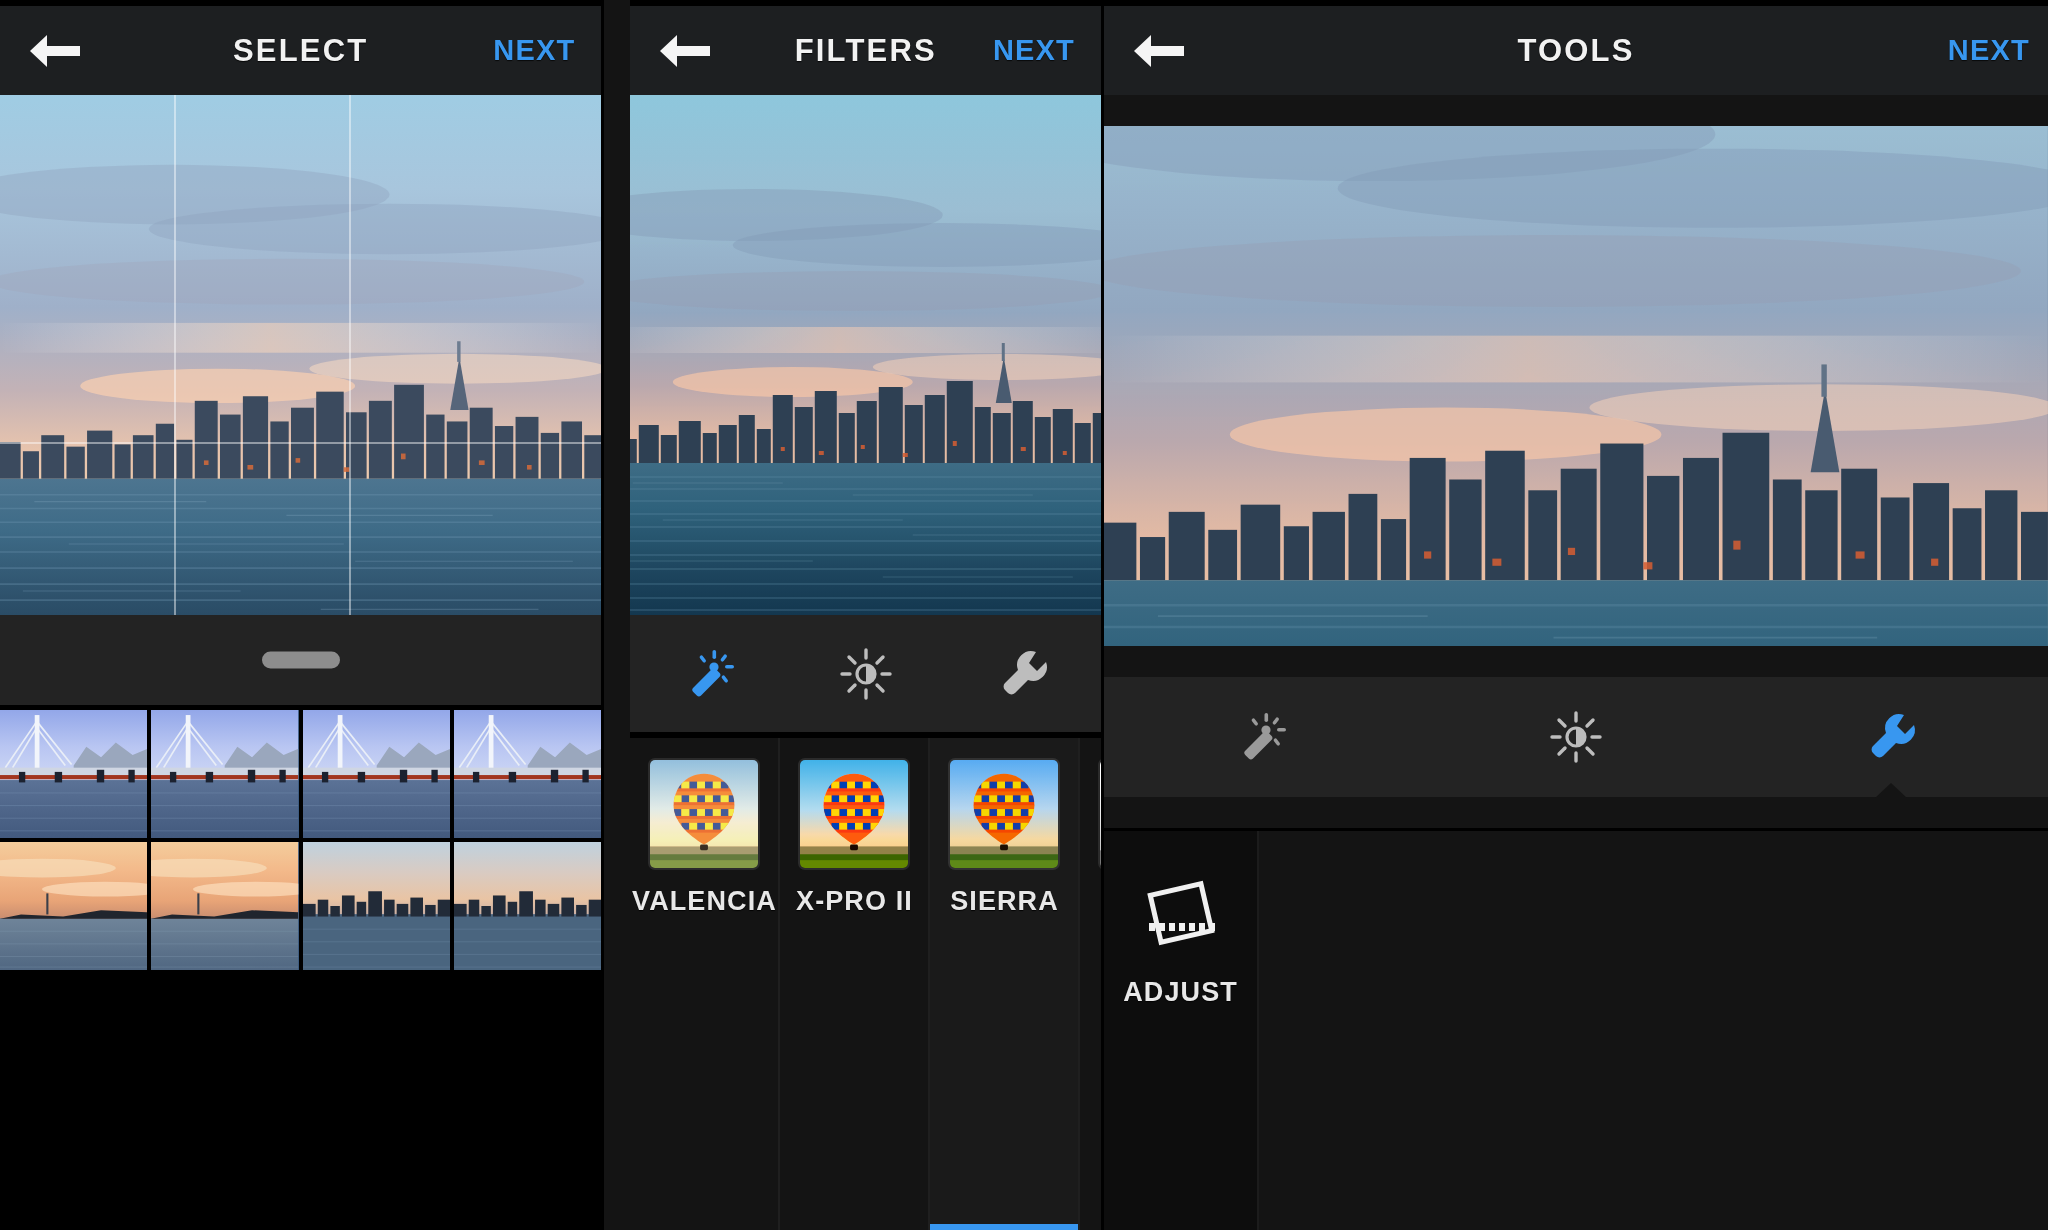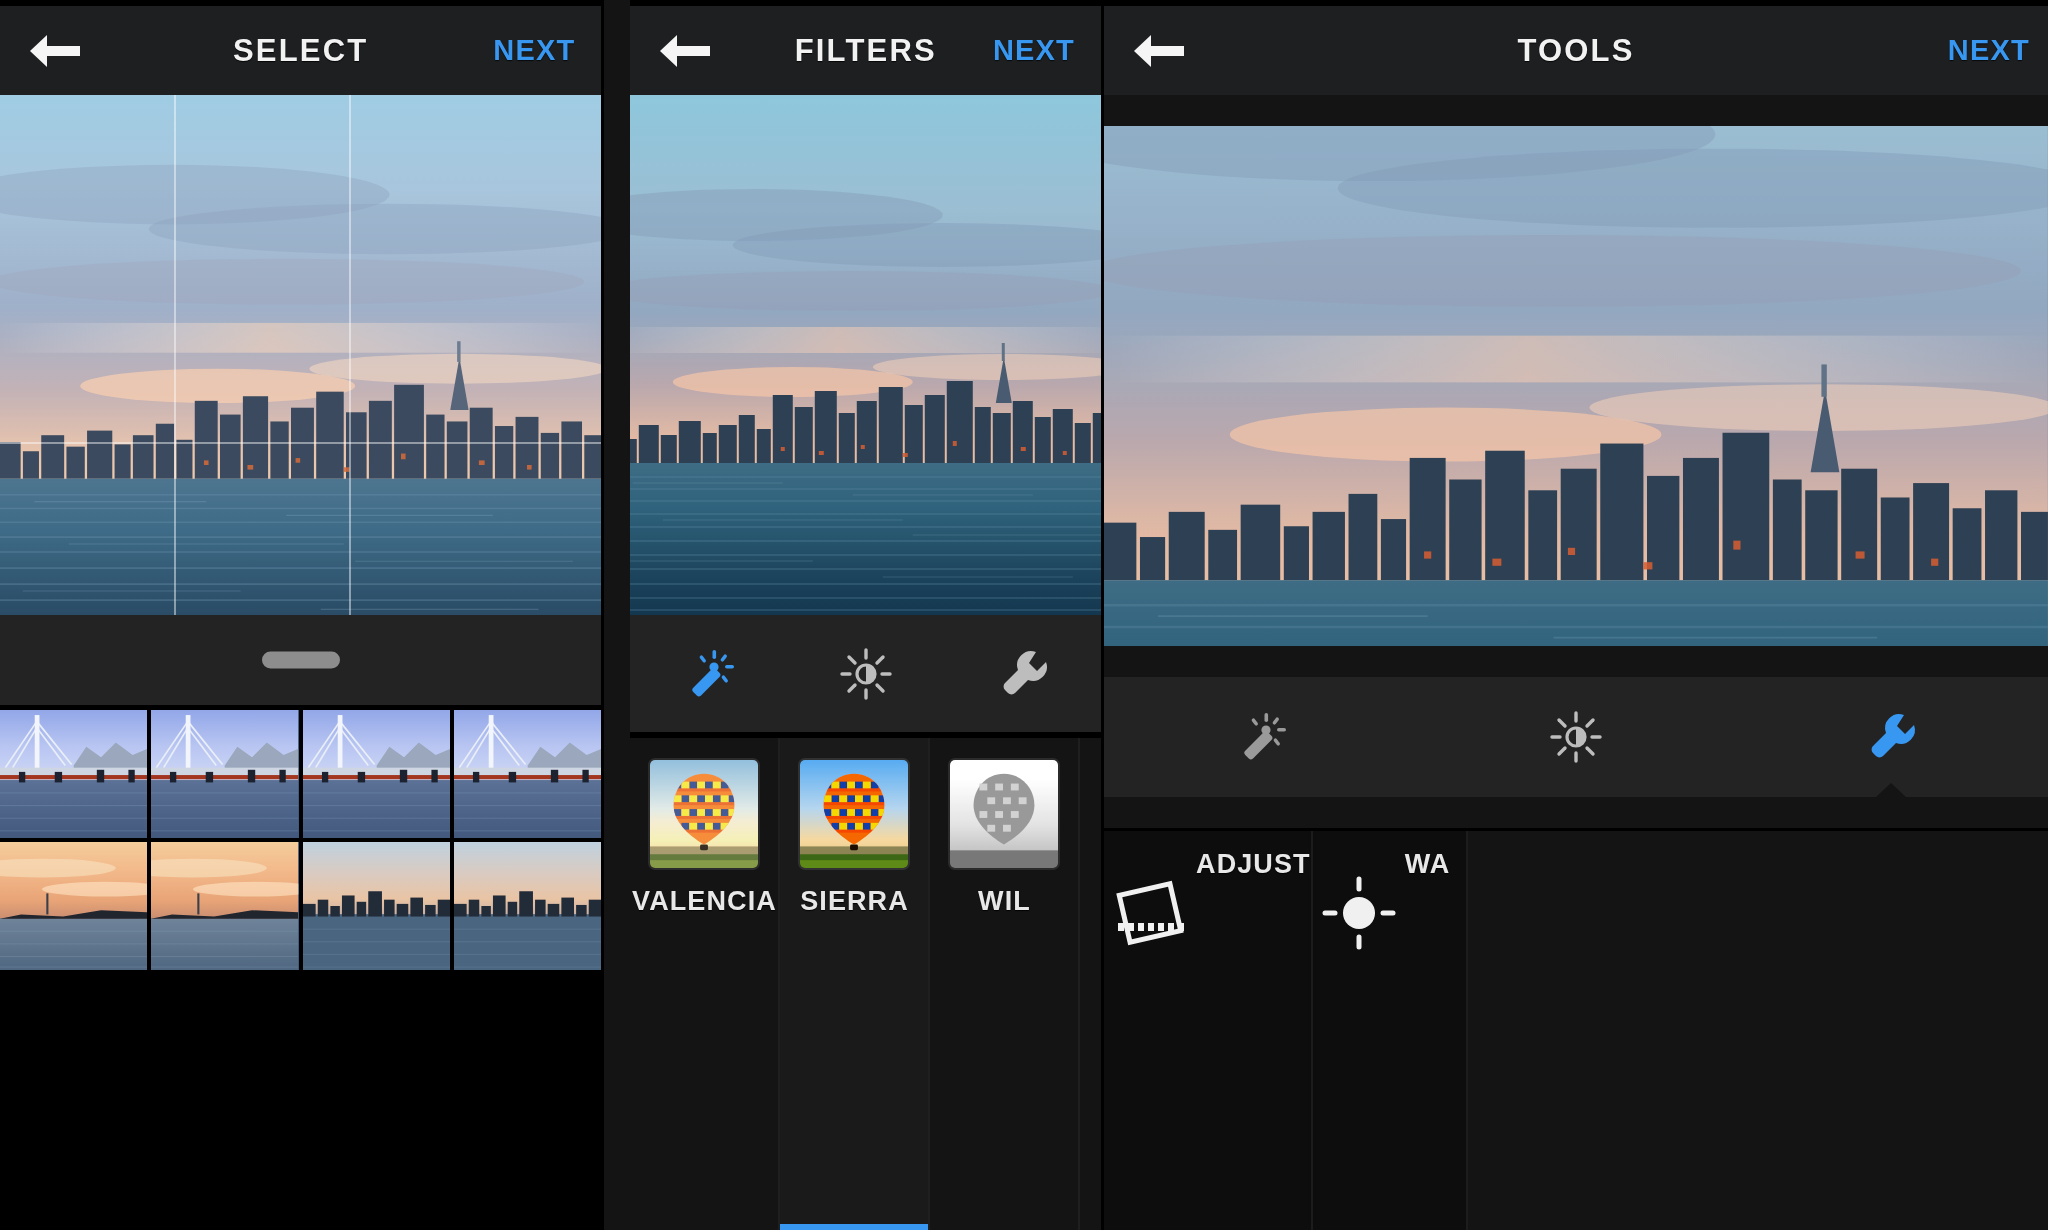--- a/index.html
+++ b/index.html
@@ -74,22 +74,22 @@
   .chip.sel::after{ content:""; position:absolute; left:0; right:0; bottom:0;
                     height:6px; background:#3897f0; }
   .thumb{ margin-top:22px; width:108px; height:108px; border-radius:5px; overflow:hidden;
           box-shadow:0 0 0 2px rgba(255,255,255,.10); }
   .thumb svg{ display:block; width:100%; height:100%; }
   .chip-label{ margin-top:18px; color:#e8e8e8; font-size:27px; font-weight:bold;
                letter-spacing:1.1px; white-space:nowrap;
                text-shadow:0 1px 1px rgba(0,0,0,.9); }
 
   
-  .tchip{ position:relative; flex:0 0 155px; display:flex; flex-direction:row;
-          align-items:flex-start; justify-content:flex-start; background:#0d0d0d;
+  .tchip{ position:relative; flex:0 0 155px; display:flex; flex-direction:column;
+          align-items:center; justify-content:flex-start; background:#0d0d0d;
           border-right:2px solid #1c1c1c; cursor:pointer; }
   .tchip .ticon{ margin-top:36px; width:92px; height:92px; display:flex;
                  align-items:center; justify-content:center; }
   .tchip .chip-label{ margin-top:18px; }
 
   .f-valencia{ filter:sepia(.28) saturate(1.25) brightness(1.12) contrast(.92); }
   .f-xpro    { filter:saturate(1.5) contrast(1.25) brightness(.95) hue-rotate(-6deg); }
   .f-sierra2 { filter:saturate(1.3) contrast(1.18) brightness(.96); }
   .f-willow  { filter:grayscale(1) contrast(1.12) brightness(1.1); }
 </style>
@@ -511,20 +511,28 @@
 
     <div class="strip">
       <div class="chip">
         <div class="thumb">
             <svg class="f-valencia">
               <use href="#artBalloon"></use>
             </svg>
           </div>
         <div class="chip-label">VALENCIA</div>
       </div>
+      <div class="chip">
+        <div class="thumb">
+            <svg class="f-xpro">
+              <use href="#artBalloon"></use>
+            </svg>
+          </div>
+        <div class="chip-label">X-PRO II</div>
+      </div>
       <div class="chip sel">
         <div class="thumb">
             <svg class="f-sierra2">
               <use href="#artBalloon"></use>
             </svg>
           </div>
         <div class="chip-label">SIERRA</div>
       </div>
       <div class="chip">
         <div class="thumb">
@@ -610,31 +618,17 @@
                 <rect x="62" y="54" width="6" height="8"></rect>
               <rect x="72" y="54" width="6" height="8"></rect>
             </g>
           </svg>
         </div>
         <div class="chip-label">ADJUST</div>
       </div>
 
 
 
-      <div class="tchip">
-        <div class="ticon">
-          <svg width="88" height="88" viewBox="0 0 88 88">
-            <circle cx="44" cy="44" r="16" fill="#f0f0f0"></circle>
-            <g stroke="#f0f0f0" stroke-width="5" stroke-linecap="round">
-              <path d="M44 10 V20"></path>
-                <path d="M44 68 V78"></path>
-              <path d="M10 44 H20"></path>
-                <path d="M68 44 H78"></path>
-            </g>
-          </svg>
-        </div>
-        <div class="chip-label">WA</div>
-      </div>
     </div>
   </div>
 
   <div style="position:absolute; left:1050px; top:966px; width:0; height:0; overflow:visible;"></div>
 </div>
 
 </body></html>

